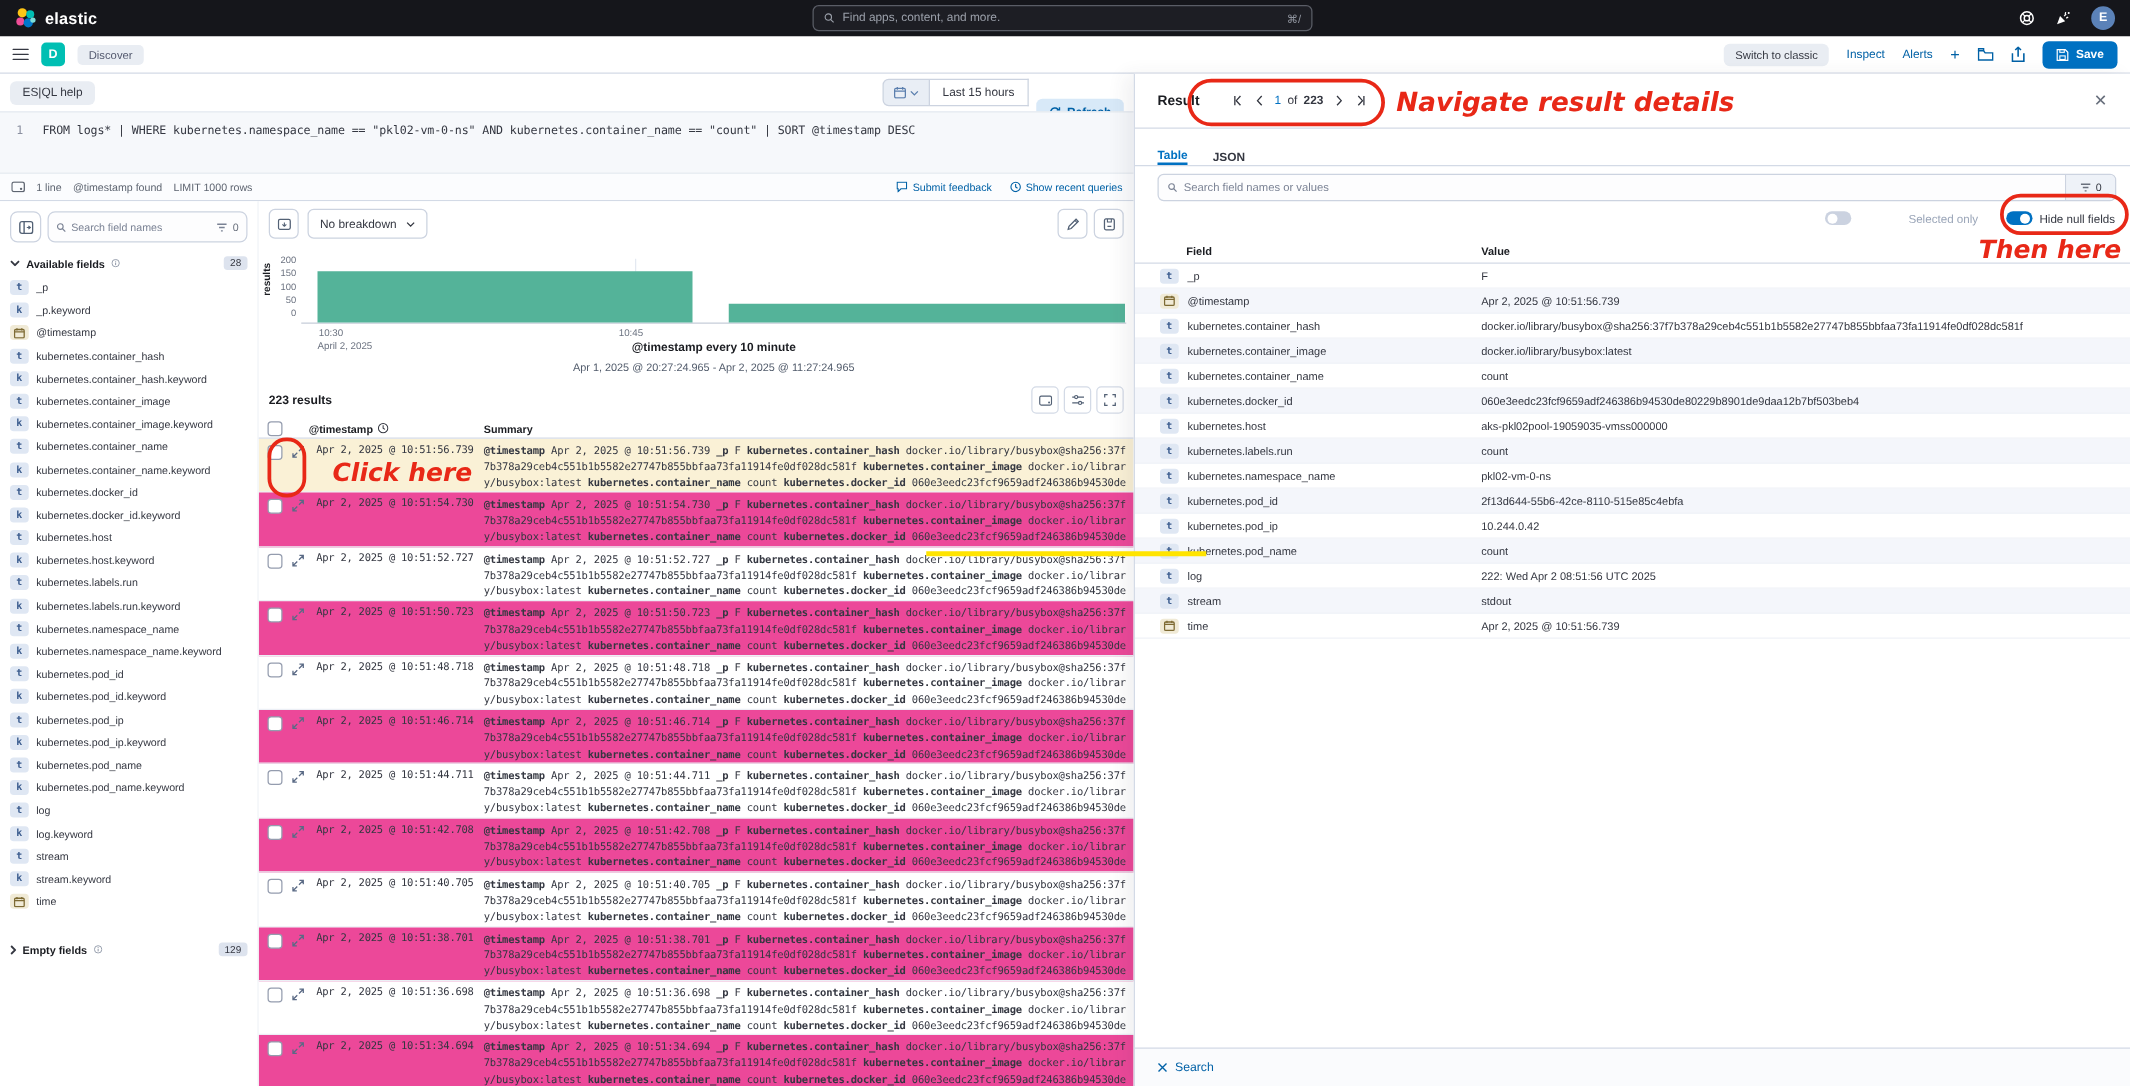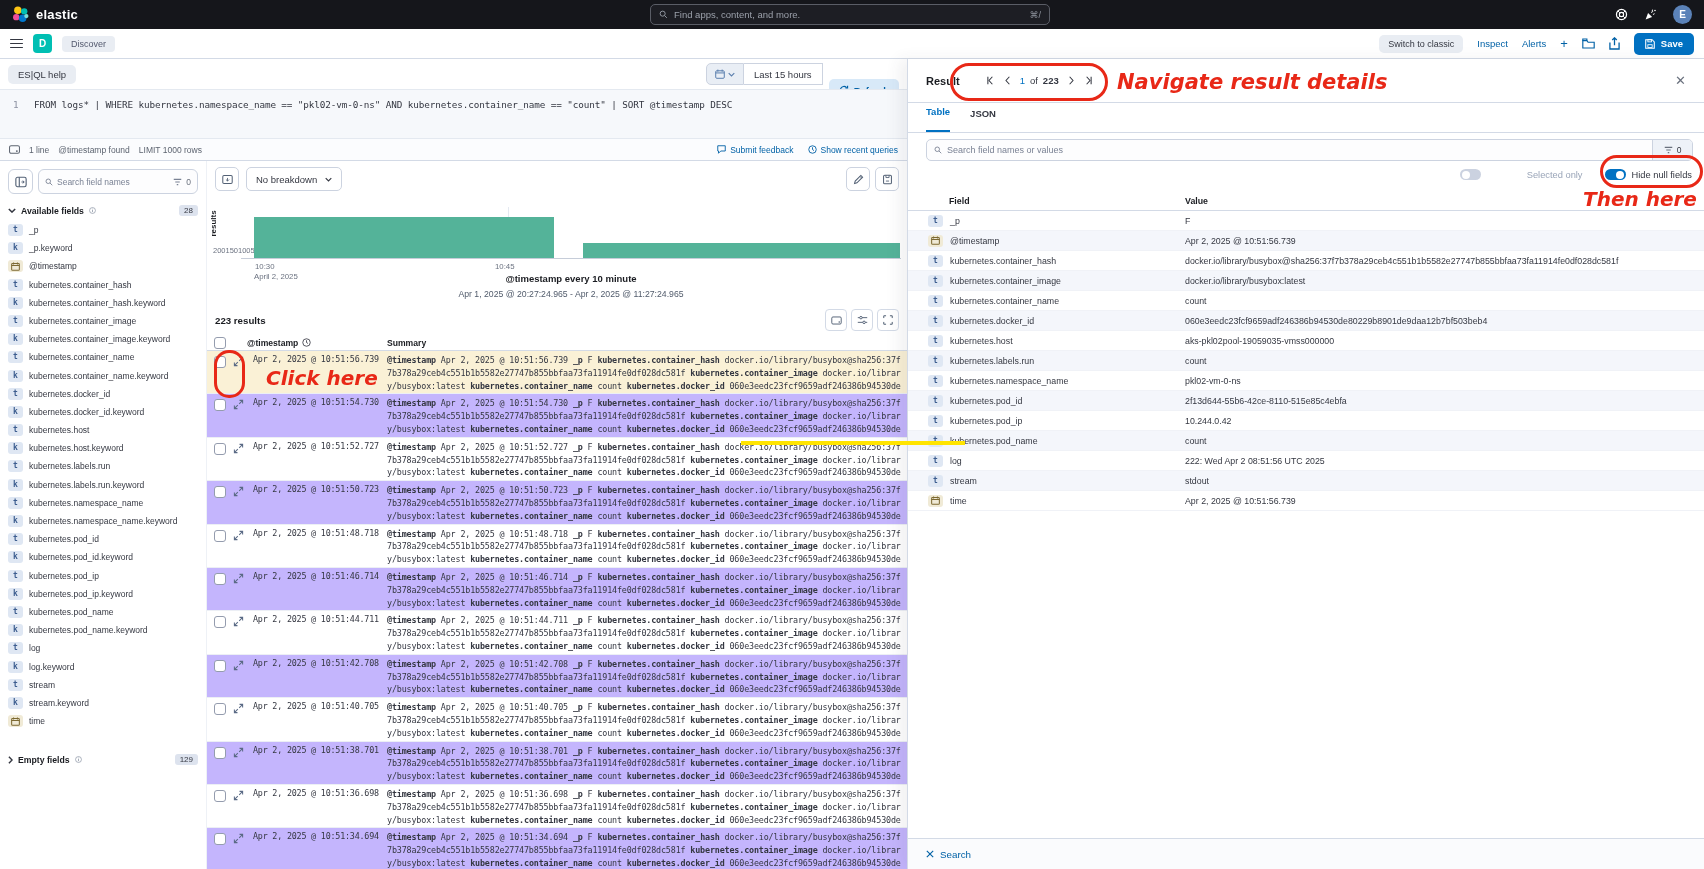--- a/index.html
+++ b/index.html
@@ -79,41 +79,41 @@
 
   
   .middle { position:absolute; left:207px; top:161px; width:700px; bottom:0; background:#fff; }
   .chart-controls { position:absolute; left:0; top:4px; width:100%; height:28px; display:flex; align-items:center; padding:0 8px; gap:7px;}
   .box-btn { width:24px; height:24px; border:1px solid #ccd3e0; border-radius:5px; background:#fff;
              display:flex; align-items:center; justify-content:center; }
   .bd-select { height:24px; border:1px solid #ccd3e0; border-radius:5px; background:#fff; display:flex;
                align-items:center; gap:8px; padding:0 9px; font-size:9.5px; color:#343741;}
   .cc-right { margin-left:auto; display:flex; gap:5px; }
   .ylab { position:absolute; left:-7px; top:58px; transform:rotate(-90deg); font-size:8px; font-weight:700; color:#1a1c21;}
-  .yticks { position:absolute; left:6px; top:42px; width:24px; height:52px; display:flex; flex-direction:row;
+  .yticks { position:absolute; left:6px; top:42px; width:24px; height:52px; display:flex; flex-direction:column;
             justify-content:space-between; align-items:flex-end; font-size:7.5px; color:#6b7280; }
   .plot { position:absolute; left:34px; top:46px; width:660px; height:52px; border-bottom:1px solid #c6cdd9; }
   .vgrid { position:absolute; left:40.5%; top:0; bottom:0; width:1px; background:#e4e9f1; }
   .bar { position:absolute; bottom:0; background:#54b399; }
   .xtick { position:absolute; font-size:7.8px; color:#6b7280; }
   .chart-title { position:absolute; left:34px; top:112px; width:660px; text-align:center; font-size:9.5px; font-weight:700; color:#1a1c21;}
   .chart-sub { position:absolute; left:34px; top:128px; width:660px; text-align:center; font-size:8.7px; color:#515b6b;}
 
   .res-head { position:absolute; left:0; top:147px; width:100%; height:24px; display:flex; align-items:center; padding:0 8px;}
   .res-count { font-size:9.7px; font-weight:700; color:#1a1c21; }
   .rh-icons { margin-left:auto; display:flex; gap:4px; }
   .rh-btn { width:22px; height:22px; border:1px solid #d3dae6; border-radius:4px; background:#fff;
             display:flex; align-items:center; justify-content:center;}
   .thead { position:absolute; left:0; top:174px; width:100%; height:16px; display:flex; align-items:center;
            border-bottom:1px solid #d3dae6; font-size:8.6px; font-weight:700; color:#1a1c21; }
   .thead .c1 { margin-left:7px; } .thead .cts { margin-left:21px; display:flex; gap:4px; align-items:center; width:127px;}
   .thead .csum { margin-left:13px; }
   .rbody { position:absolute; left:0; top:190px; width:100%; bottom:0; overflow:hidden; }
   .rrow { display:flex; height:43.4px; border-bottom:1px solid #eceff5; padding-top:3px; }
-  .rrow.stripe { background:#c4b5fd; }
+  .rrow.stripe { background:#ec4899; }
   .rrow.selected { background:#faf1d6; }
   .cb { width:12px; height:12px; border:1px solid #949cae; border-radius:3px; background:#fff; flex:none;
         margin:2px 0 0 7px; }
   .exp { width:12px; margin:2px 0 0 7px; flex:none; }
   .rts { width:127px; margin-left:8px; font-size:8.4px; letter-spacing:-.2px; white-space:nowrap; overflow:hidden; color:#343741;}
   .rsum { flex:1; margin:0 6px 0 7px; font-size:8.4px; line-height:12.8px; letter-spacing:-.15px;
           max-height:39px; overflow:hidden; word-break:break-all; color:#343741;}
   .rsum b { font-weight:700; }
 
   
@@ -122,21 +122,21 @@
   .fo-head { position:absolute; left:0; top:0; width:100%; height:44px; border-bottom:1px solid #d3dae6;
              display:flex; align-items:center; padding:0 18px; }
   .fo-title { font-size:11px; font-weight:700; color:#1a1c21; }
   .pager { display:flex; align-items:center; gap:9px; margin-left:26px; }
   .pg-btn { display:flex; align-items:center; }
   .pg-nums { font-size:9.5px; color:#343741; display:flex; gap:5px; }
   .pg-nums .cur { color:#0071c2; }
   .fo-close { margin-left:auto; color:#69707d; font-size:13px; }
   .fo-tabs { position:absolute; left:0; top:44px; width:100%; height:30px; border-bottom:1px solid #d3dae6;
              display:flex; align-items:flex-end; gap:20px; padding:0 18px; }
-  .tab { font-size:9.5px; font-weight:700; padding-bottom:13px; color:#343741; }
+  .tab { font-size:9.5px; font-weight:700; padding-bottom:0; color:#343741; }
   .tab.active { color:#0071c2; border-bottom:2px solid #0071c2; }
   .fo-search { position:absolute; left:18px; top:80px; width:767px; height:22px; border:1px solid #ccd3e0;
                border-radius:5px; background:#fdfdfe; display:flex; align-items:center; padding:0 0 0 7px;
                font-size:9px; color:#7a8294; gap:5px;}
   .fo-search .addon { margin-left:auto; height:100%; width:40px; background:#eef2f8; border-left:1px solid #ccd3e0;
                border-radius:0 4px 4px 0; display:flex; align-items:center; justify-content:center; gap:4px;
                font-size:8.5px; color:#343741; }
   .fo-toggles { position:absolute; right:12px; top:110px; display:flex; align-items:center; gap:22px; }
   .tgl-group { display:flex; align-items:center; gap:6px; font-size:9.3px; }
   .tgl { width:21px; height:11px; border-radius:6px; position:relative; }

